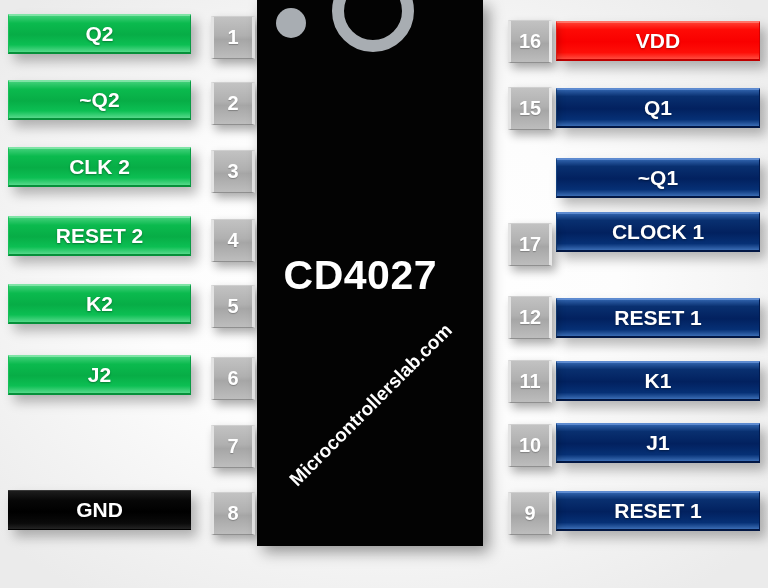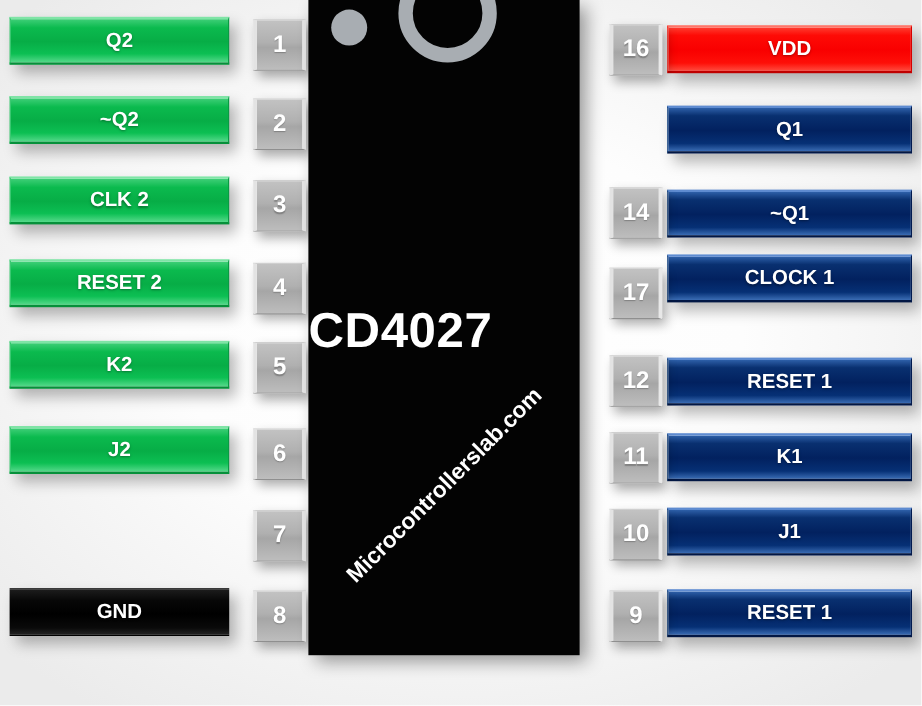--- a/index.html
+++ b/index.html
@@ -51,21 +51,21 @@
     border-radius: 50%;
     border: 12px solid #a8adb2;
     box-sizing: content-box;
     background: transparent;
   }
   .chip-label {
     position: absolute;
     left: 0;
     top: 0;
     width: 180px;
-    text-align: left;
+    text-align: right;
     color: #ffffff;
     font-size: 41px;
     font-weight: bold;
     letter-spacing: 0.5px;
     margin-top: 252px;
   }
   .chip-watermark {
     position: absolute;
     left: -4px;
     top: 394px;
@@ -104,21 +104,21 @@
   .pin-tab.right { left: 508px; }
 
   
   .sig {
     position: absolute;
     height: 40px;
     display: flex;
     align-items: center;
     justify-content: center;
     color: #ffffff;
-    font-size: 17px;
+    font-size: 21px;
     font-weight: bold;
     box-sizing: border-box;
     z-index: 3;
     box-shadow: 6px 7px 11px rgba(0,0,0,0.28);
     text-shadow: 0 1px 2px rgba(0,0,0,0.35);
   }
   .sig.left  { left: 8px;   width: 183px; }
   .sig.right { left: 556px; width: 204px; }
 
   .sig.green {
@@ -203,22 +203,22 @@
   <div class="pin-tab left" style="top:425px">
       <span>7</span>
     </div>
   <div class="pin-tab left" style="top:492px">
       <span>8</span>
     </div>
 
   <div class="pin-tab right" style="top:20px">
       <span>16</span>
     </div>
-  <div class="pin-tab right" style="top:156px">
-      <span>14</span>
+  <div class="pin-tab right" style="top:87px">
+      <span>15</span>
     </div>
   <div class="pin-tab right" style="top:223px">
       <span>17</span>
     </div>
   <div class="pin-tab right" style="top:296px">
       <span>12</span>
     </div>
   <div class="pin-tab right" style="top:360px">
       <span>11</span>
     </div>

